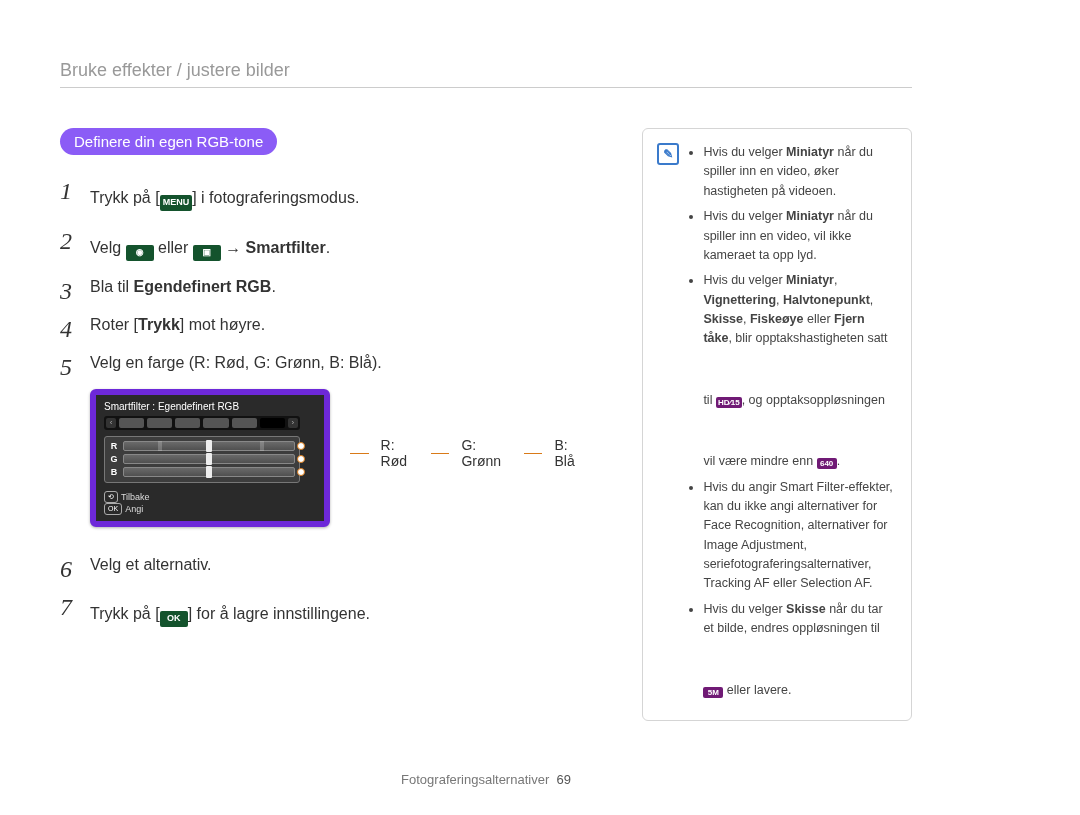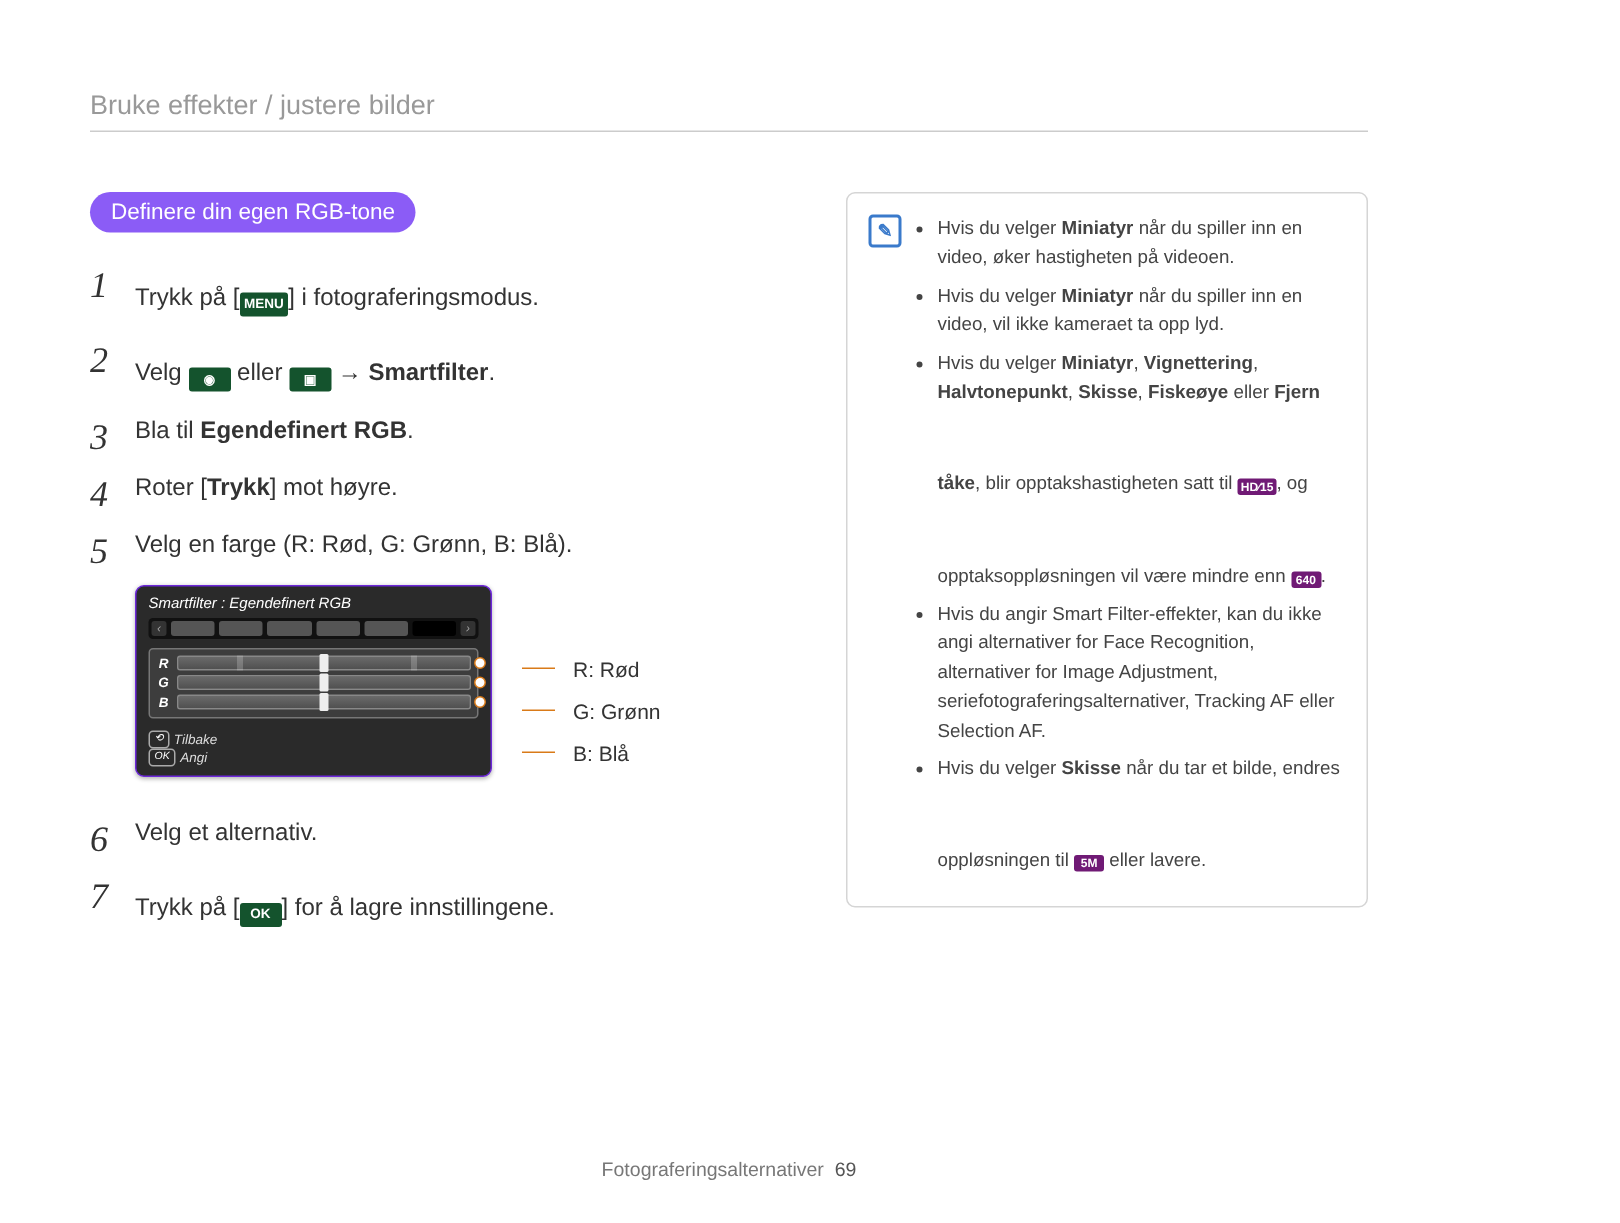--- a/index.html
+++ b/index.html
@@ -90,26 +90,25 @@
   
   .lcd-row {
     display: flex;
     align-items: flex-start;
     gap: 20px;
     margin: 8px 0 26px 30px;
   }
   .lcd {
     width: 220px;
     background: #2a2a2a;
-    border: 1px solid #6d28d9;
+    border: 6px solid #6d28d9;
     border-radius: 6px;
-    padding: 6px 8px 6px 8px;
+    padding: 6px 24px 6px 8px;
     box-shadow: 0 1px 3px rgba(0,0,0,.3);
     color: #eee;
-    font-style: italic;
   }
   .lcd-title {
     font-size: 10px;
     color: #fff;
     margin-bottom: 4px;
   }
   .tabbar {
     display: flex;
     gap: 3px;
     background: #111;
@@ -206,21 +205,20 @@
     padding: 0 3px;
     height: 10px;
     line-height: 10px;
     font-size: 7px;
     border: 1px solid #aaa;
     border-radius: 3px;
     color: #fff;
   }
   .rgb-caption {
     display: flex;
-    flex-direction: column;
     gap: 12px;
     font-size: 14px;
     padding-top: 48px;
     justify-content: space-between;
   }
   .rgb-caption .line {
     display: flex;
     align-items: center;
     gap: 12px;
   }

